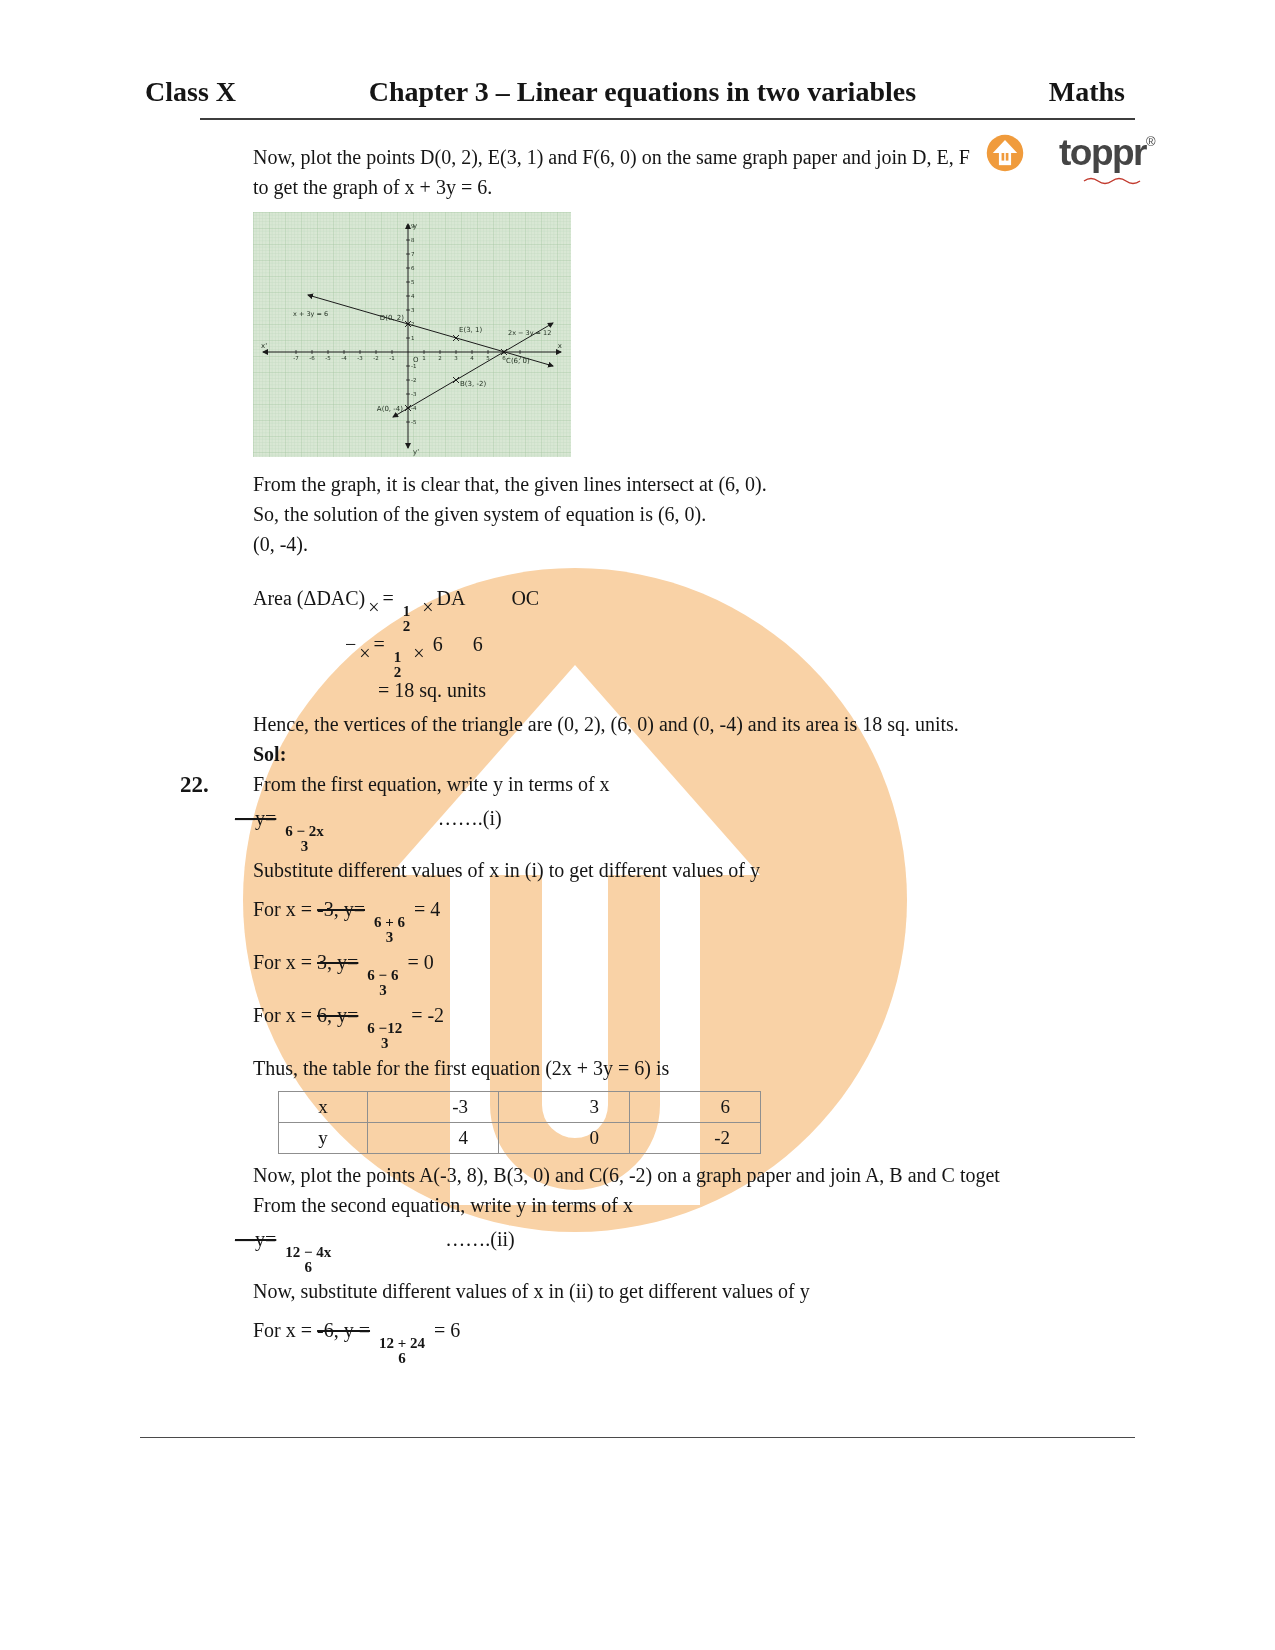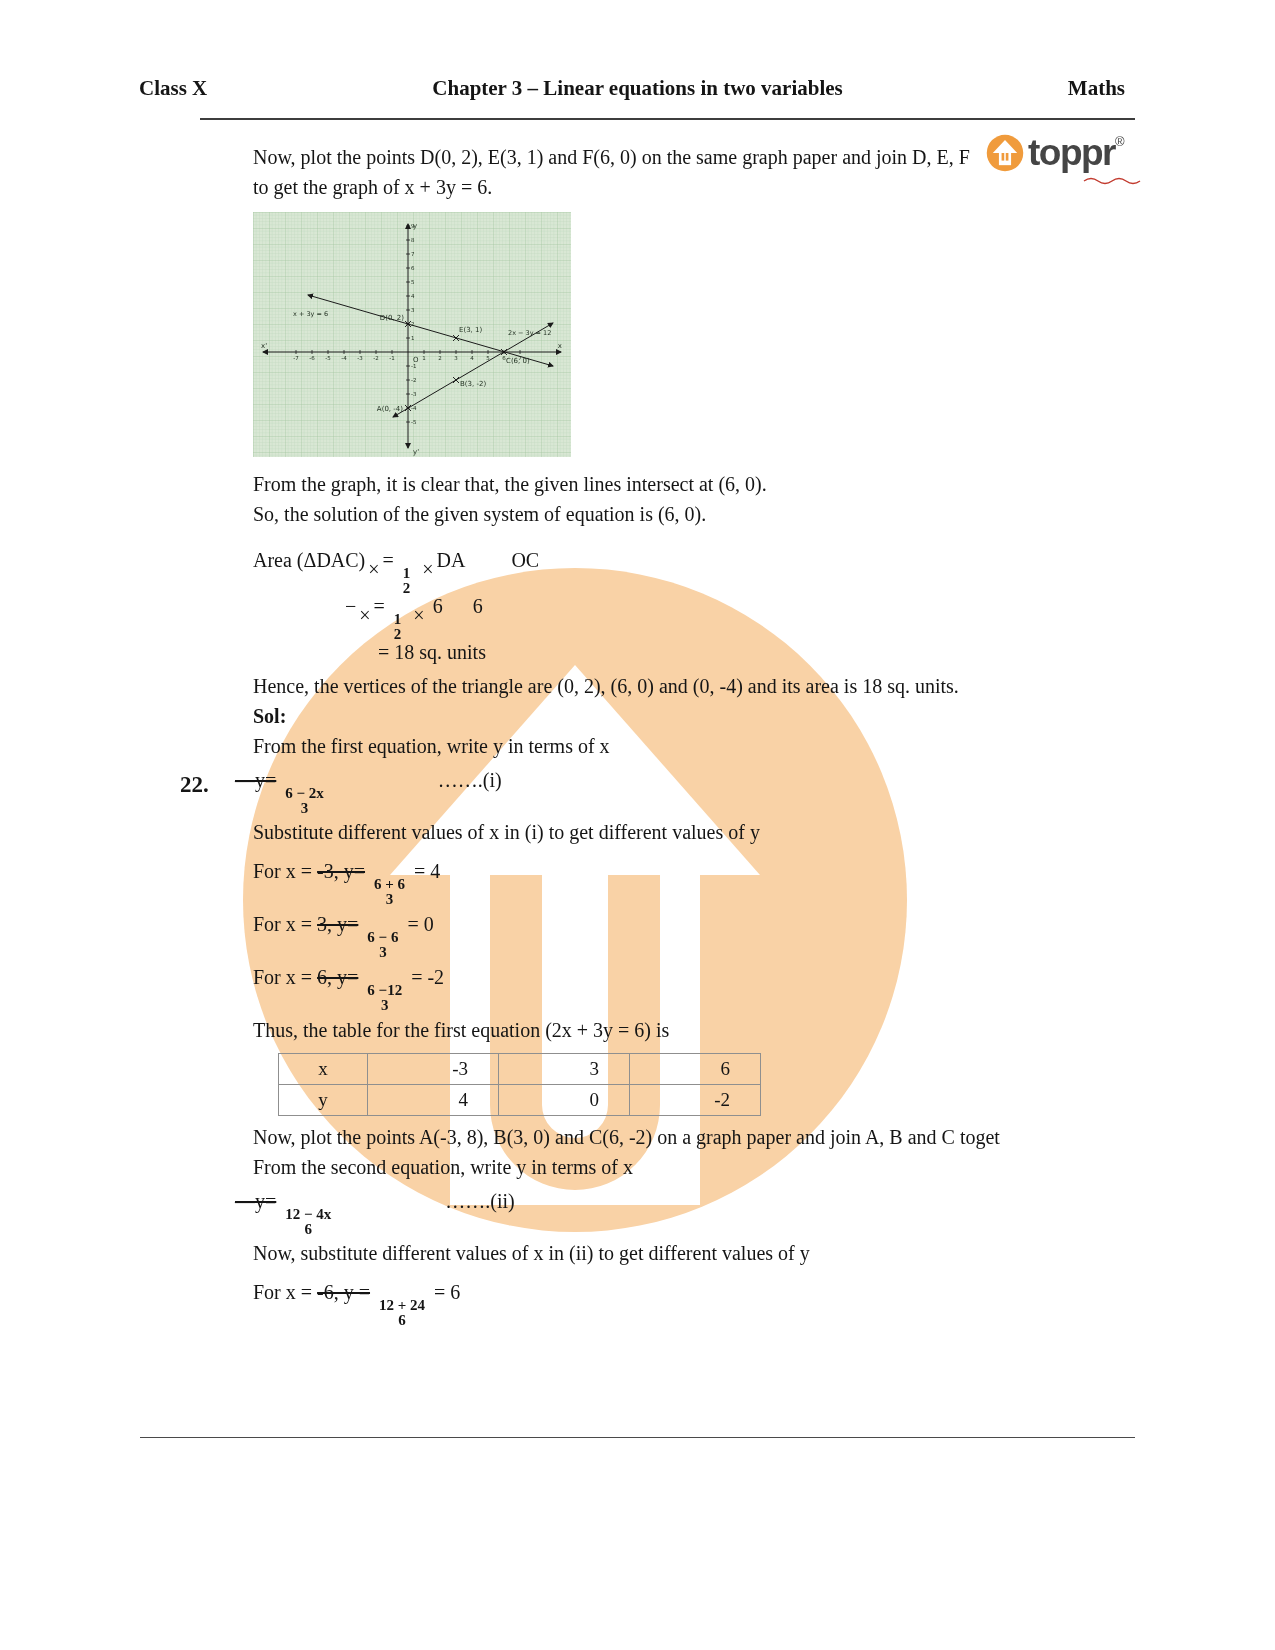--- a/index.html
+++ b/index.html
@@ -1,40 +1,40 @@
 <!DOCTYPE html>
 <html><head>
 <meta charset="utf-8">
 <style>
   html,body{margin:0;padding:0;background:#fff;}
   .page{position:relative;width:1275px;height:1650px;background:#fff;overflow:hidden;
         font-family:"Liberation Serif","DejaVu Serif",serif;color:#151515;}
   .frame{position:absolute;left:45px;top:45px;right:45px;bottom:45px;
          border:3px solid #edб41e;border-color:#edb41e;z-index:3;pointer-events:none;}
   .watermark{position:absolute;left:240px;top:565px;width:670px;height:670px;z-index:0;}
-  .header{position:absolute;left:139px;right:150px;top:76px;z-index:2;
-          display:flex;justify-content:space-between;font-weight:bold;font-size:21px;align-items:center;}
+  .header{position:absolute;left:145px;right:150px;top:76px;z-index:2;
+          display:flex;justify-content:space-between;font-weight:bold;font-size:28px;align-items:center;}
   .header-rule{position:absolute;left:200px;right:140px;top:118px;border-top:2px solid #3d3d3d;z-index:2;}
   .footer-rule{position:absolute;left:140px;right:140px;top:1437px;border-top:1.5px solid #4a4a4a;z-index:2;}
   .brand{position:absolute;left:986px;top:134px;z-index:2;display:flex;align-items:flex-start;}
   .brand-icon{width:38px;height:38px;margin-right:4px;}
   .brand-text{font-family:"Liberation Sans","DejaVu Sans",sans-serif;font-weight:700;
-              font-size:37px;line-height:38px;color:#454545;letter-spacing:-1.5px;}
+              font-size:37px;line-height:38px;color:#454545;letter-spacing:-1.5px;margin-left:31px;}
   .brand-reg{font-family:"Liberation Sans",sans-serif;font-size:13px;color:#454545;vertical-align:14px;}
   .brand-squiggle{position:absolute;left:96px;top:41px;}
   .qnum{position:absolute;left:180px;top:772px;z-index:2;font-weight:bold;font-size:23px;}
   .content{position:absolute;left:253px;top:142px;width:905px;z-index:1;font-size:20px;line-height:30px;}
   .content p{margin:0;}
   .graph-fig{width:318px;height:245px;margin:10px 0 12px 0;}
   .graph-fig svg{width:100%;height:100%;display:block;font-family:"DejaVu Sans",sans-serif;}
   .struck{text-decoration:line-through;}
   .frac{display:inline-flex;flex-direction:column;align-items:center;vertical-align:-11px;
         font-weight:bold;font-size:15px;line-height:15px;margin:0 4px;}
   .lowx{display:inline-block;vertical-align:-9px;margin:0 3px;}
-  .area{margin:16px 0 2px 0;}
+  .area{margin:24px 0 2px 0;}
   .area-l1{margin-left:0;height:46px;}
   .area-l2{margin-left:92px;height:46px;}
   .area-l3{margin-left:125px;height:32px;}
   .gapw{display:inline-block;width:42px;}
   .gapw2{display:inline-block;width:30px;}
   .hence{margin-bottom:70px;}
   .sol{font-weight:bold;}
   .eqline{margin:4px 0 4px -18px;height:48px;}
   .eqref{margin-left:105px;}
   .case{margin:9px 0;height:44px;}
@@ -179,20 +179,21 @@
           <line x1="153" y1="182" x2="157" y2="182" stroke="#1a1a1a" stroke-width="0.8"></line>
           <text x="158" y="198" text-anchor="start" font-size="5.5" fill="#1e2d1e">-4</text>
           <line x1="153" y1="196" x2="157" y2="196" stroke="#1a1a1a" stroke-width="0.8"></line>
           <text x="158" y="212" text-anchor="start" font-size="5.5" fill="#1e2d1e">-5</text>
           <line x1="153" y1="210" x2="157" y2="210" stroke="#1a1a1a" stroke-width="0.8"></line>
         </svg>
     </div>
 
     <p>From the graph, it is clear that, the given lines intersect at (6, 0).</p>
     <p>So, the solution of the given system of equation is (6, 0).</p>
+    <p>(0, -4).</p>
 
     <div class="area">
       <div class="area-l1">
         <span>Area (ΔDAC)</span><span class="lowx">×</span><span>=</span>
         <span class="frac">
             <span>1</span>
             <span>2</span>
           </span>
         <span class="lowx">×</span><span>DA</span>
         <span class="gapw"></span><span>OC</span>

